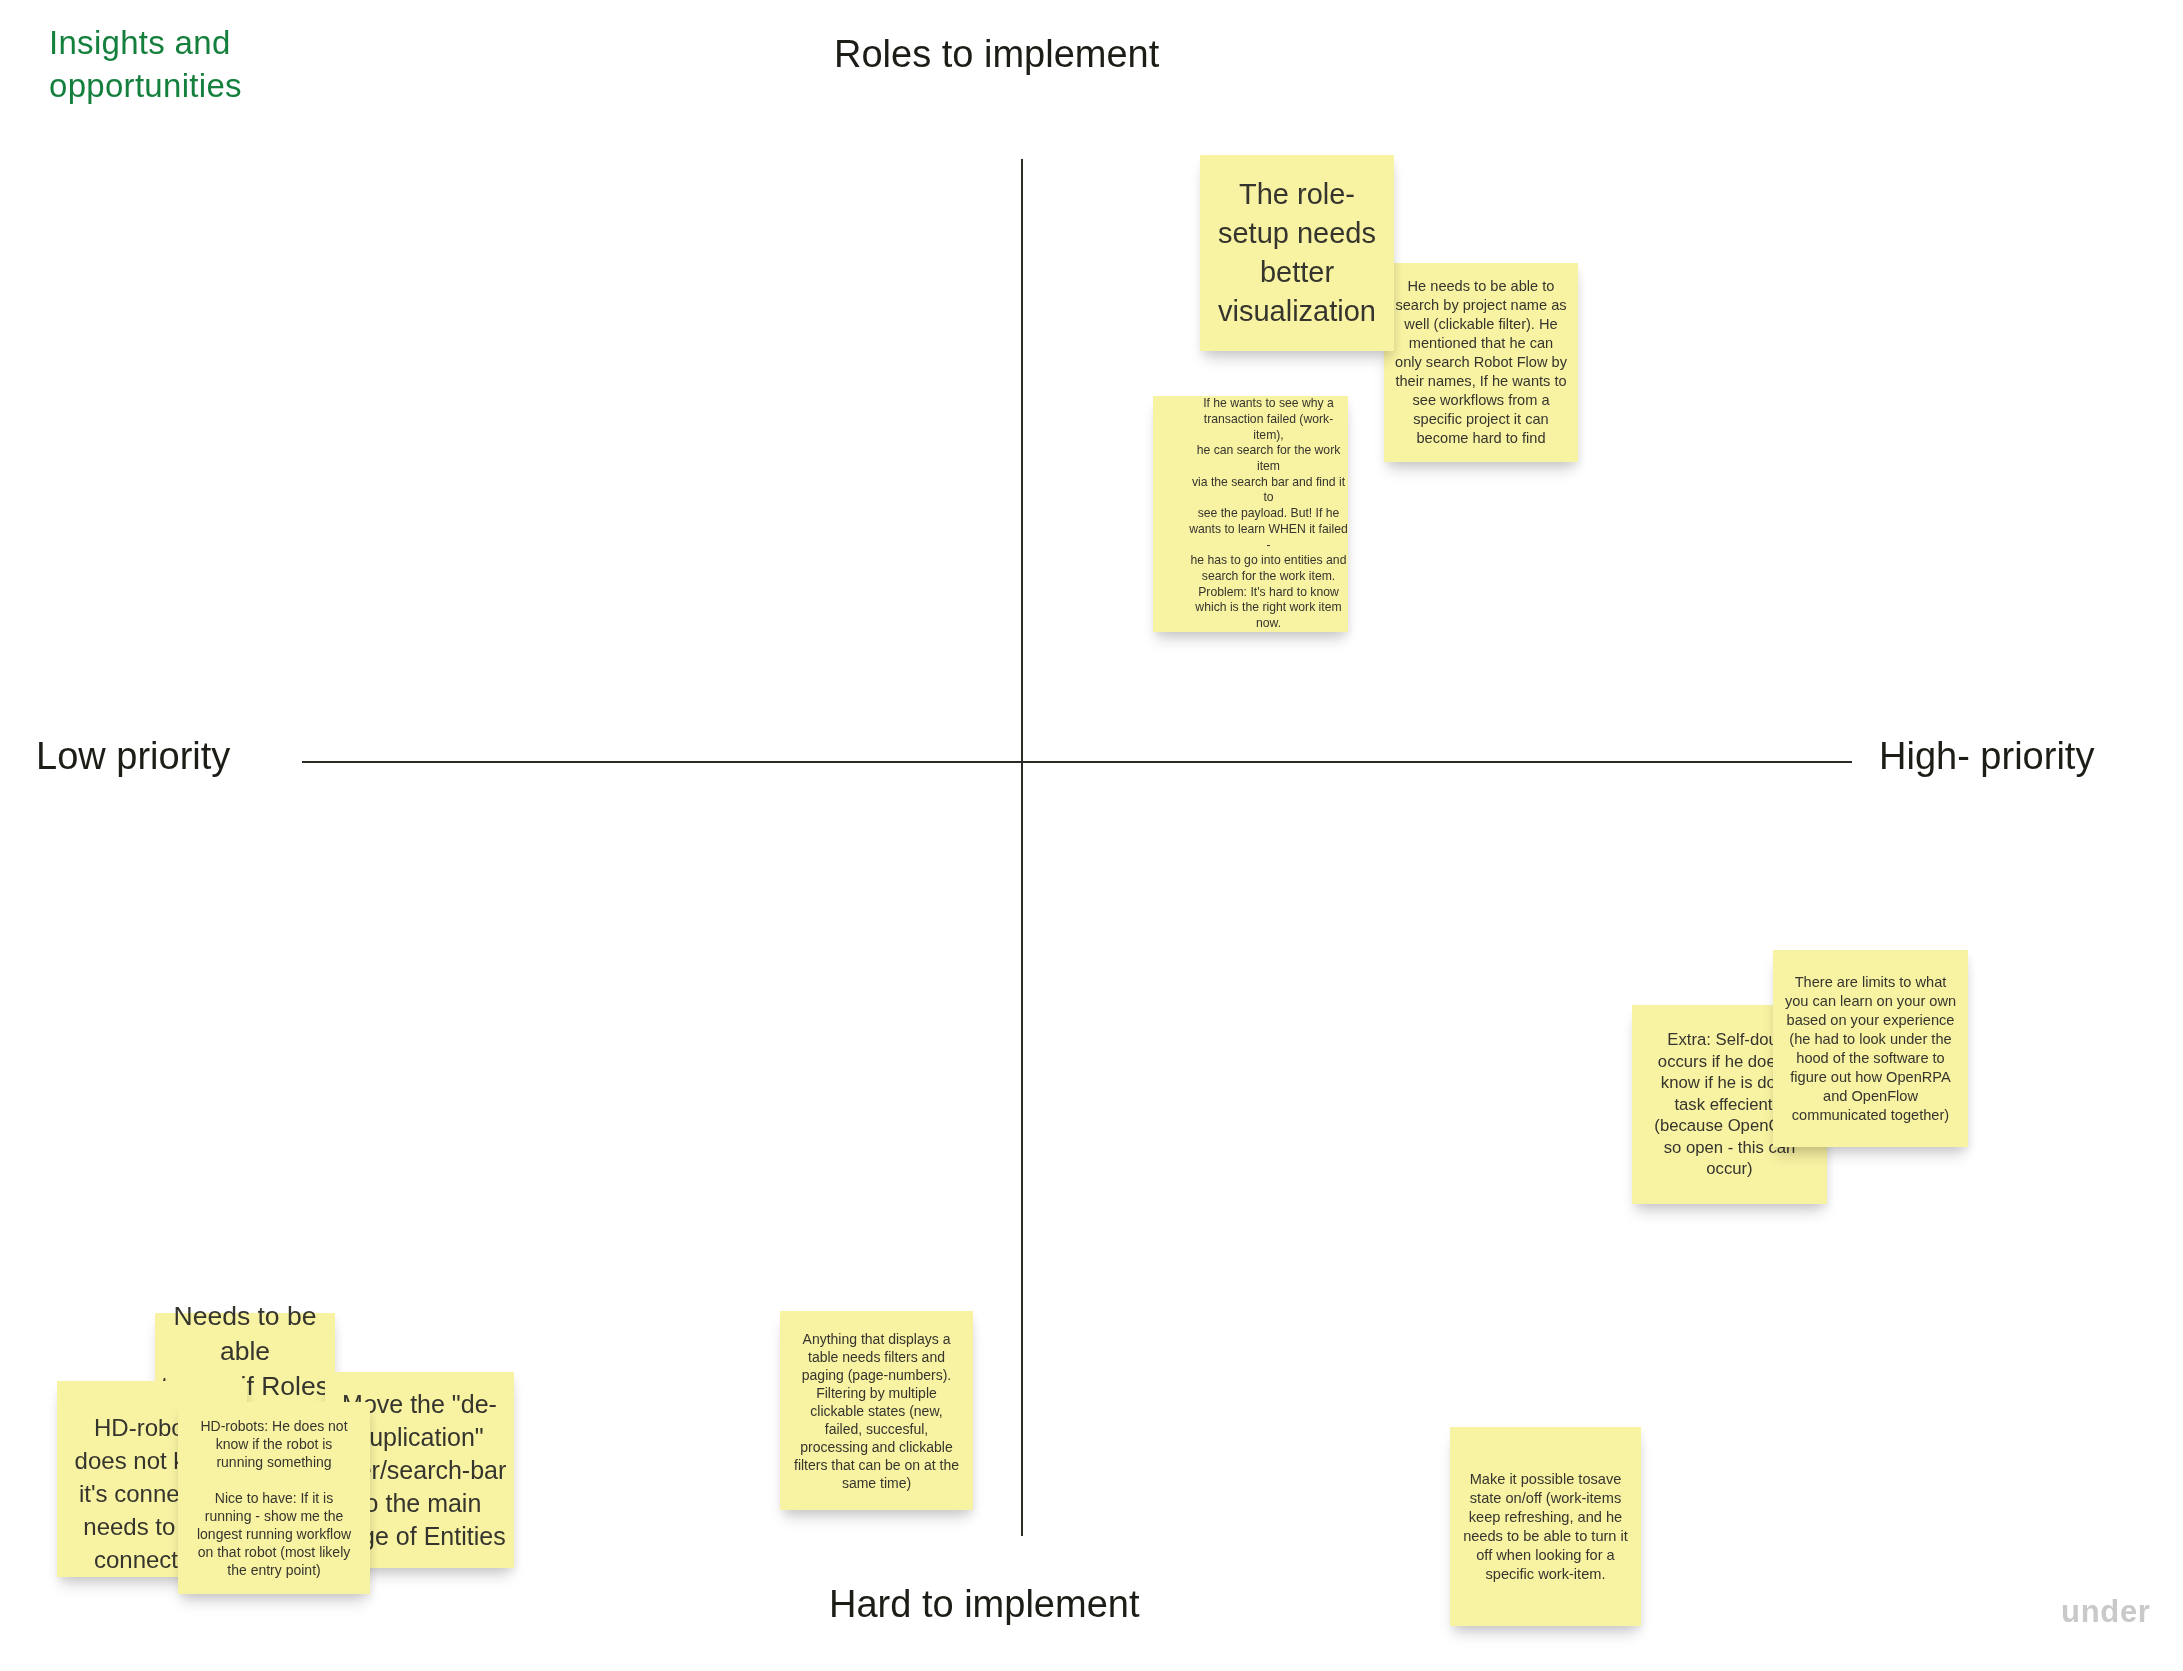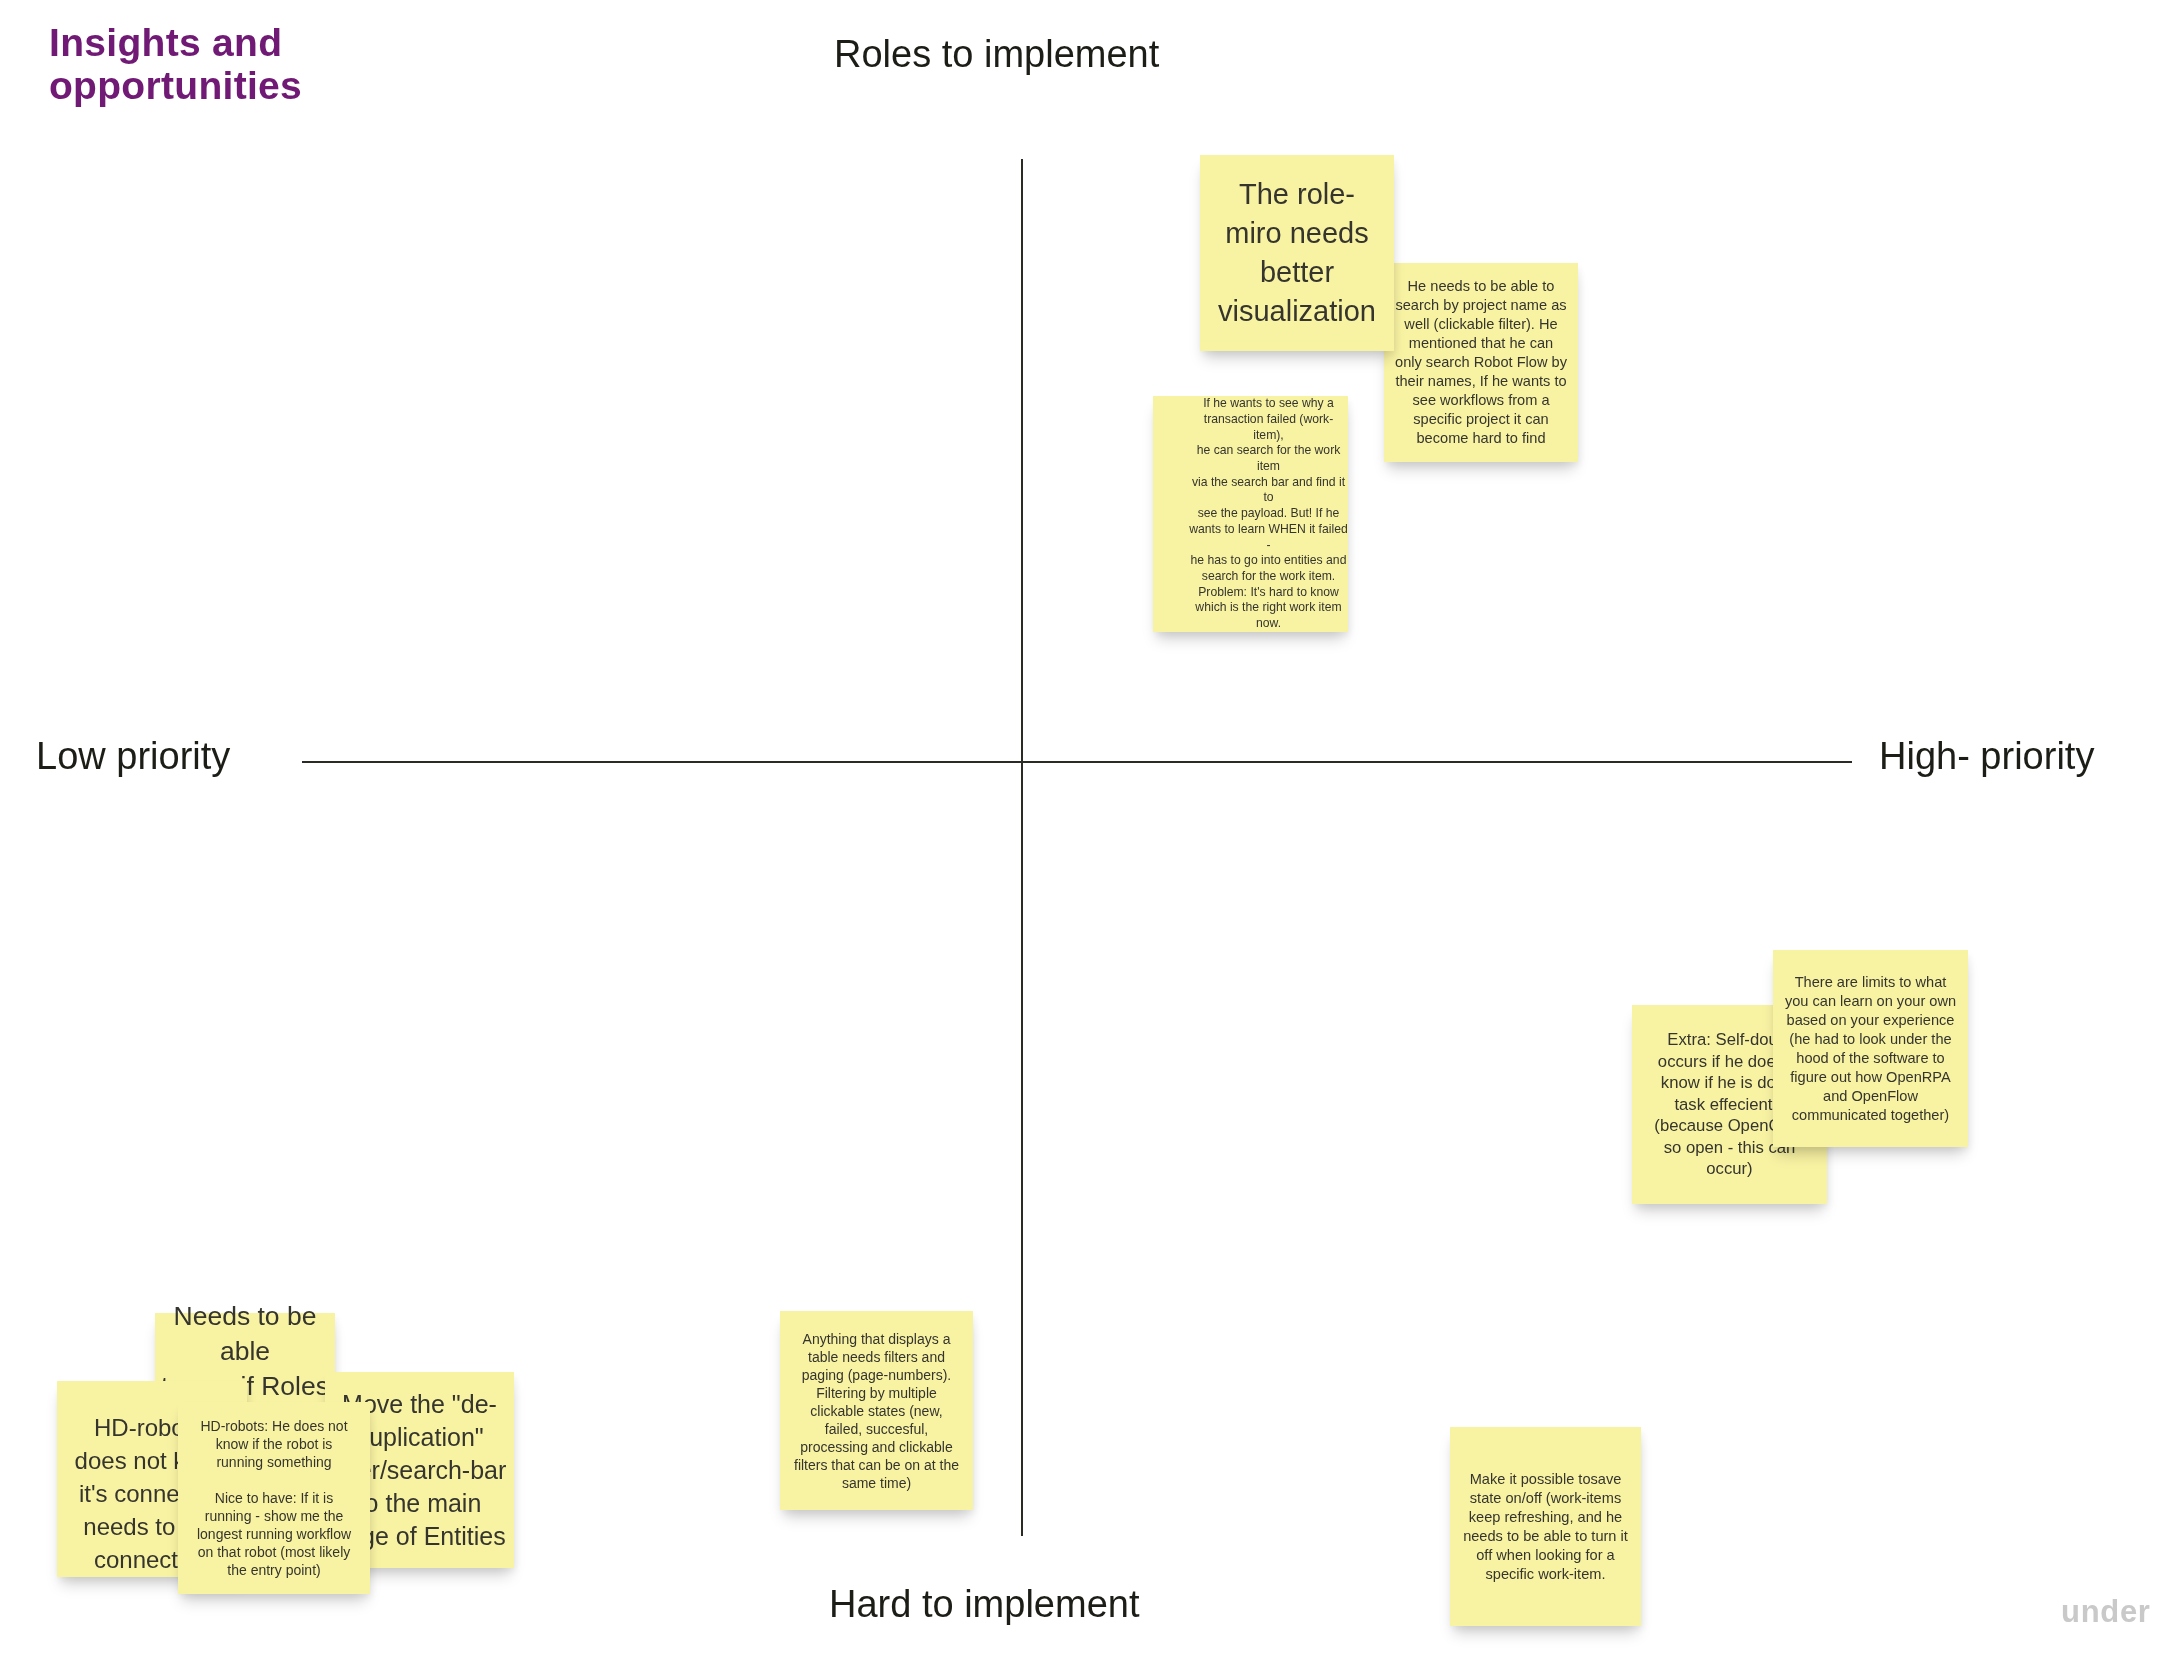--- a/index.html
+++ b/index.html
@@ -12,22 +12,22 @@
     font-family: "Liberation Sans", sans-serif;
     color: #1d1d17;
   }
   .lbl {
     position: absolute;
     white-space: pre-line;
     color: #1d1d17;
   }
   .title {
     left: 49px; top: 21px;
-    font-size: 39px; line-height: 43px;
-    font-weight: 700; color: #701a75;
+    font-size: 33px; line-height: 43px;
+    font-weight: 400; color: #15803d;
     letter-spacing: 0.3px;
   }
   .lbl-top    { left: 834px; top: 33px;   font-size: 38px; }
   .lbl-left   { left: 36px;   top: 735px; font-size: 38px; }
   .lbl-right  { left: 1879px; top: 735px; font-size: 38px; text-align: right; }
   .lbl-bottom { left: 829px; top: 1583px; font-size: 38px; }
   .h-line {
     position: absolute;
     left: 302px; top: 761px;
     width: 1550px; height: 2.1px;
@@ -111,21 +111,21 @@
   <div class="note n-search">He needs to be able to
 search by project name as
 well (clickable filter). He
 mentioned that he can
 only search Robot Flow by
 their names, If he wants to
 see workflows from a
 specific project it can
 become hard to find</div>
   <div class="note n-role">The role-
-miro needs
+setup needs
 better
 visualization</div>
   <div class="note n-ifwants">If he wants to see why a
 transaction failed (work-item),
 he can search for the work item
 via the search bar and find it to
 see the payload. But! If he
 wants to learn WHEN it failed -
 he has to go into entities and
 search for the work item.

